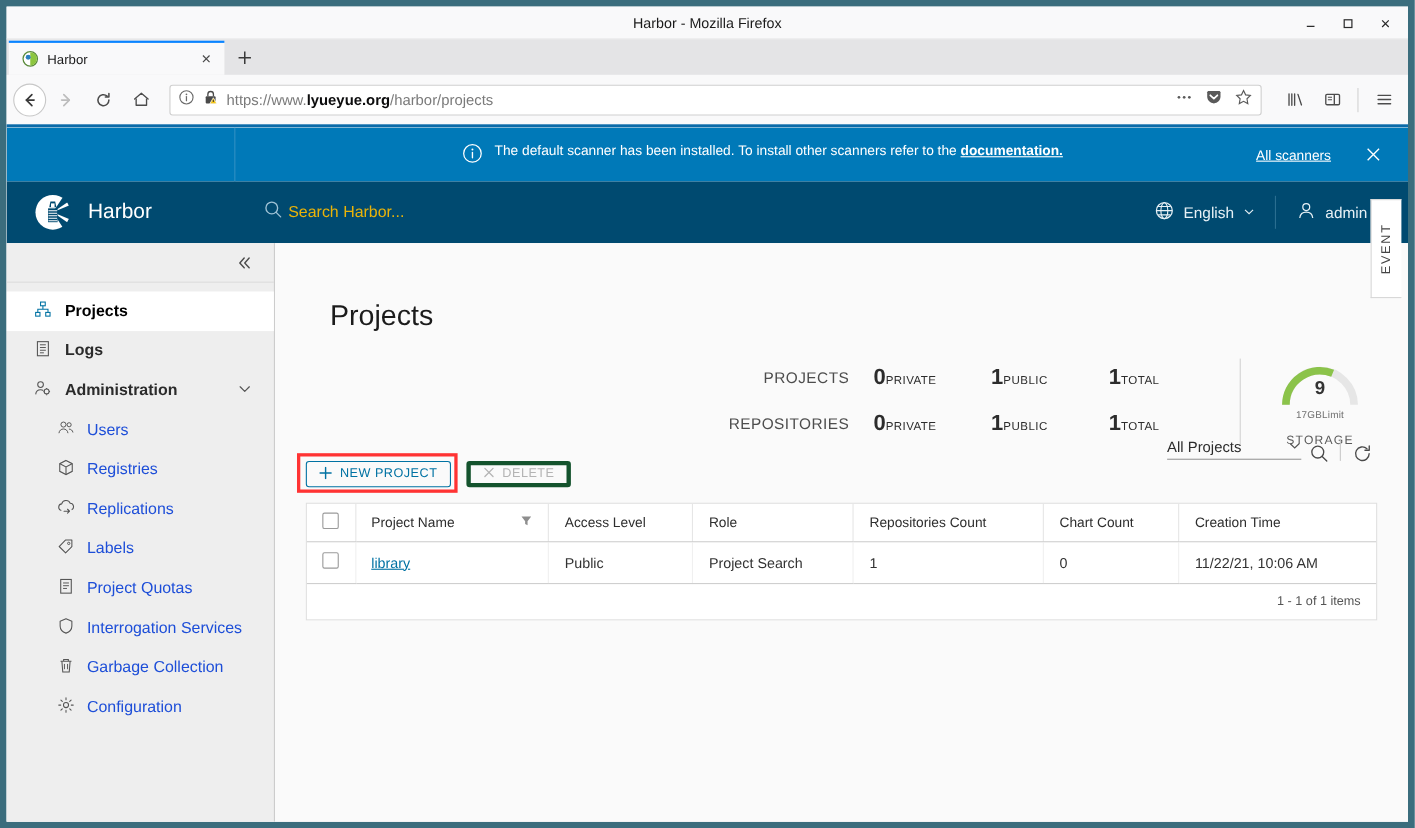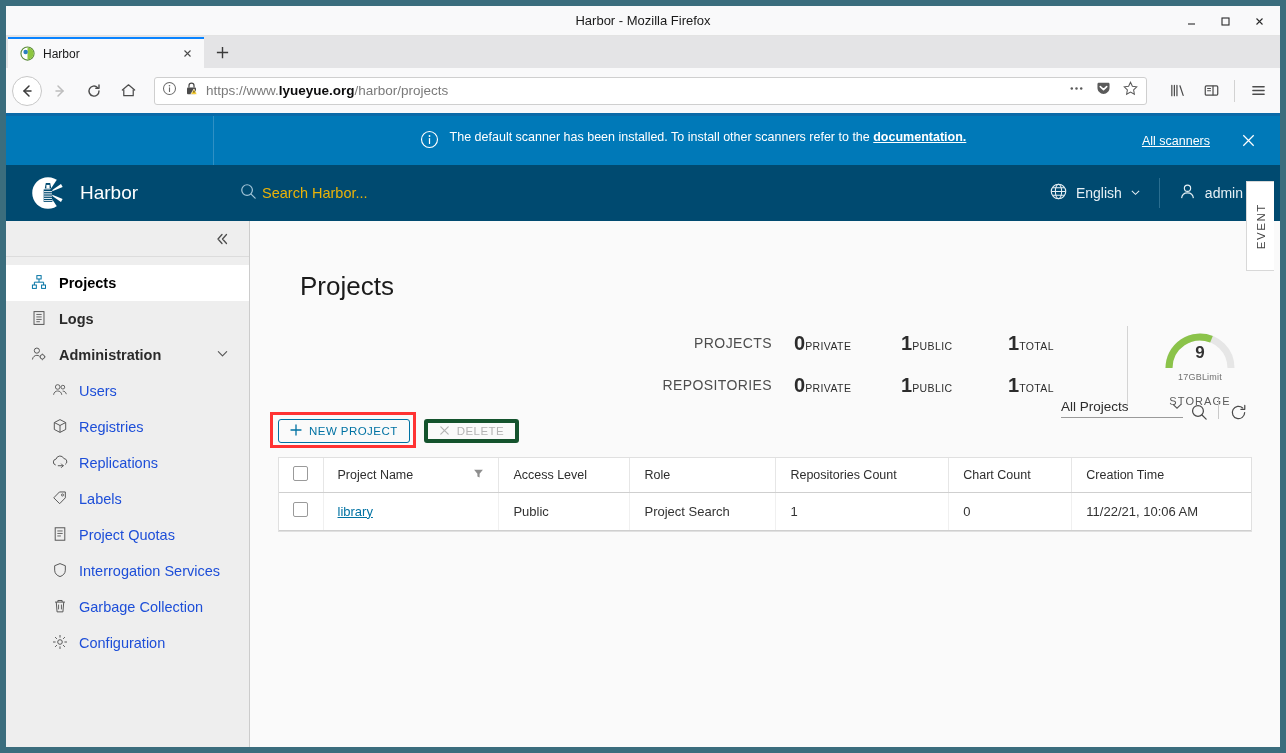--- a/index.html
+++ b/index.html
@@ -661,17 +661,20 @@
                 <a class="link" href="#">library</a>
               </td>
               <td>Public</td>
               <td>Project Search</td>
               <td>1</td>
               <td>0</td>
               <td>11/22/21, 10:06 AM</td>
             </tr>
           </tbody>
         </table>
+        <div class="tfoot">
+          <span>1 - 1 of 1 items</span>
+        </div>
       </div>
 
     </div>
   </div>
 </div>
 
 </body></html>

